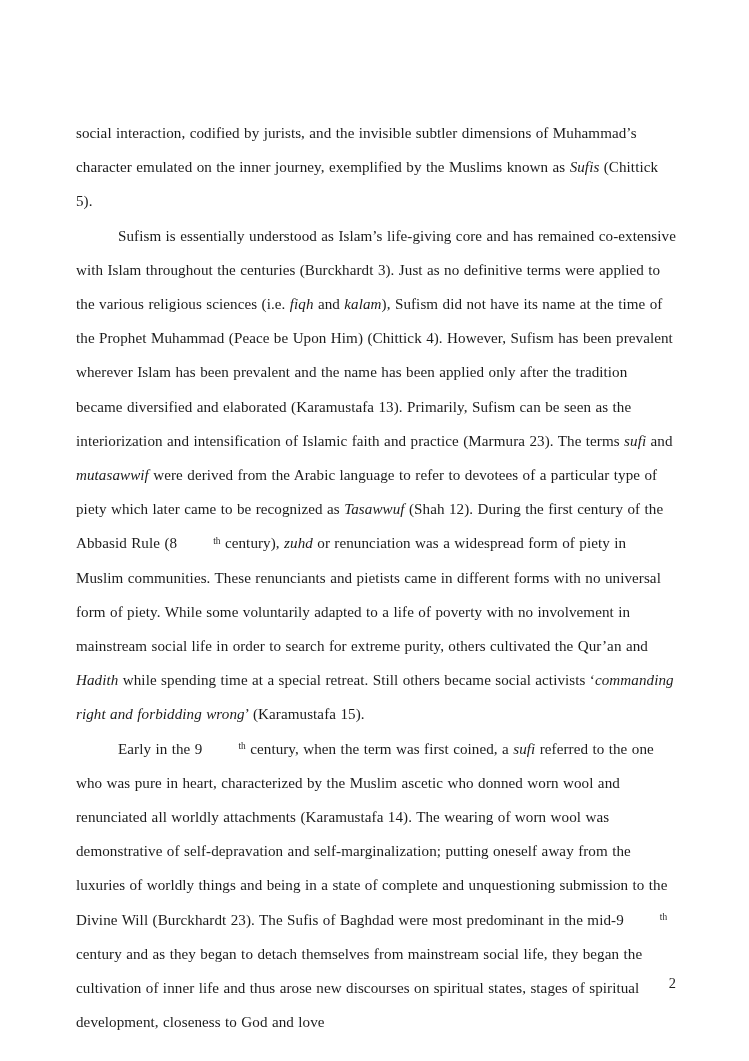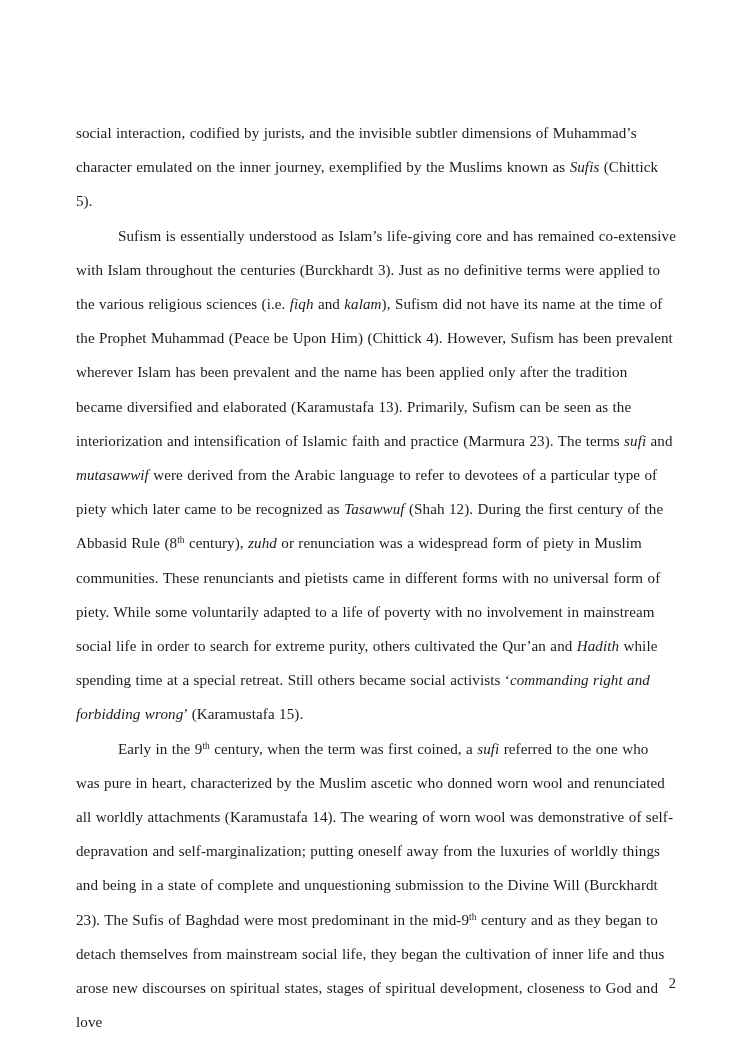--- a/index.html
+++ b/index.html
@@ -49,20 +49,21 @@
 
   .para i,
   .para em {
     font-style: italic;
   }
 
   sup {
     font-size: 0.62em;
     vertical-align: 0.52em;
     line-height: 0;
+    padding-left: 36px;
   }
 
   .page-number {
     position: absolute;
     left: 0;
     top: 975px;
     width: 676px;
     text-align: right;
     font-family: "Liberation Serif", "DejaVu Serif", serif;
     font-size: 14.4px;

